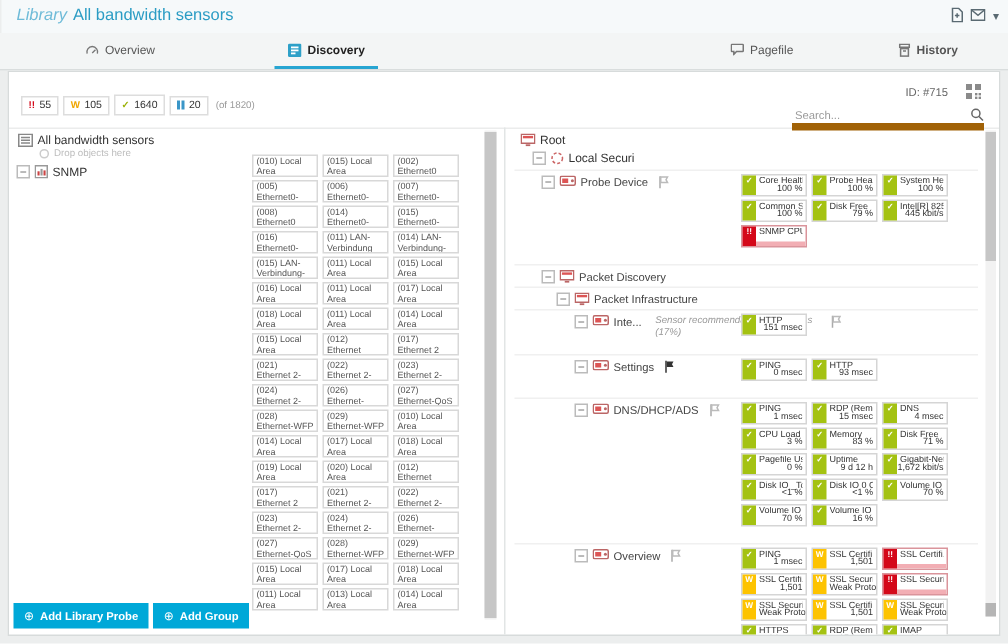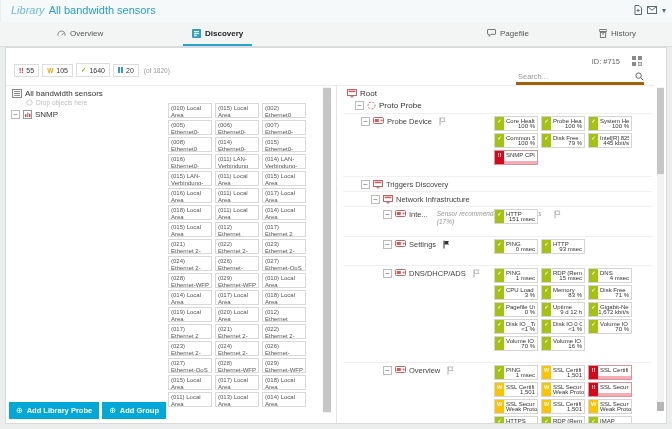--- a/index.html
+++ b/index.html
@@ -6,29 +6,29 @@
   body{width:672px;height:429px;position:relative;overflow:hidden;background:#eceeee;
        font-family:"Liberation Sans",sans-serif;-webkit-font-smoothing:antialiased}
   .topbar{position:absolute;left:1px;top:0;right:0;height:22px;background:#f6f9fa}
   .title{position:absolute;left:10px;top:4px;font-size:11px;color:#2b9cc4;white-space:nowrap}
   .title .app{font-style:italic;color:#6ebbd8;margin-right:4px}
   .top-icons{position:absolute;right:6px;top:5px;display:flex;gap:5px;align-items:center;color:#5a6a72;font-size:8px}
   .tabbar{position:absolute;left:0;top:22px;right:0;height:24px;background:#f3f5f5;border-bottom:1px solid #d9dddd}
   .tab{position:absolute;top:0;height:22px;display:flex;align-items:center;gap:4px;font-size:8px;color:#555;padding:0 9px;cursor:pointer}
   .tab.active{color:#222;font-weight:bold;border-bottom:2px solid #27a5d2}
   .card{position:absolute;left:5px;top:47px;right:5px;bottom:5px;background:#fff;border:1px solid #d7dbdb}
-  .toolrow{position:absolute;left:0;top:0;right:12px;height:37px;border-bottom:1px solid #ebecec}
+  .toolrow{position:absolute;left:0;top:0;right:0;height:37px;border-bottom:1px solid #ebecec}
   .badges{position:absolute;left:8px;top:15px;display:flex;gap:3px;align-items:center}
   .badge{display:flex;gap:3px;align-items:center;border:1px solid #ddd;background:#fff;padding:2px 4px;font-size:7px;color:#333;cursor:pointer}
   .badge .glyph{font-weight:bold;font-size:6.5px}
   .pbar{width:2px;height:6px;display:inline-block}
   .total{font-size:6.5px;color:#9a9a9a;margin-left:2px}
   .idlabel{position:absolute;right:34px;top:9px;font-size:7.5px;color:#666}
   .qr{position:absolute;right:12px;top:8px;cursor:pointer}
-  .search{position:absolute;right:10px;top:23px;width:128px;border-bottom:3px solid #a16207;display:flex;align-items:center}
+  .search{position:absolute;right:10px;top:23px;width:128px;border-bottom:5px solid #a16207;display:flex;align-items:center}
   .search input{border:0;outline:0;flex:1;font-size:7.5px;color:#555;background:transparent;padding:1px 2px}
   .search input::placeholder{color:#999}
   .leftpanel{position:absolute;left:0;top:37px;width:330px;bottom:0;border-right:1px solid #e2e5e5;overflow:hidden}
   .rightpanel{position:absolute;left:331px;top:37px;right:0;bottom:0;overflow:hidden}
   .treerow{display:flex;align-items:center;gap:3px;font-size:8px;color:#333;white-space:nowrap}
   .lib-root{position:absolute;left:6px;top:4px}
   .drop-hint{position:absolute;left:20px;top:14px;font-size:6.5px;color:#bdbdbd;display:flex;gap:3px;align-items:center}
   .lib-node{position:absolute;left:5px;top:25px}
   .lib-grid{position:absolute;left:162px;top:18px;width:145px;display:flex;flex-wrap:wrap;align-content:flex-start}
   .gcell{width:44px;height:15px;border:1px solid #d8d8d8;background:#fff;margin:0 3px 2px 0;
@@ -106,21 +106,21 @@
       <span>Discovery</span>
     </div>
     <div class="tab" style="left: 478px;">
       <span class="ic">
         <svg width="9" height="8" viewBox="0 0 9 8">
           <path d="M1 0.5 H8 C8.3 0.5 8.5 0.7 8.5 1 V4.8 C8.5 5.1 8.3 5.3 8 5.3 H4 L2.2 7.3 V5.3 H1 C0.7 5.3 0.5 5.1 0.5 4.8 V1 C0.5 0.7 0.7 0.5 1 0.5 Z" fill="none" stroke="#777"></path>
         </svg>
       </span>
       <span>Pagefile</span>
     </div>
-    <div class="tab" style="left: 590px;">
+    <div class="tab" style="left: 590px; font-weight: bold;">
       <span class="ic">
         <svg width="8" height="9" viewBox="0 0 8 9">
           <rect x="0.8" y="0.5" width="6.4" height="2" fill="none" stroke="#777"></rect>
           <rect x="1.4" y="3.4" width="5.2" height="5" fill="none" stroke="#777"></rect>
           <line x1="3" y1="5" x2="5" y2="5" stroke="#777"></line>
         </svg>
       </span>
       <span>History</span>
     </div>
   </div>
@@ -287,21 +287,21 @@
           </span>
         <span>Root</span>
       </div>
       <div class="treerow rp-probe">
         <span class="exp">−</span>
         <span class="ic">
             <svg width="9" height="9" viewBox="0 0 9 9">
               <circle cx="4.5" cy="4.5" r="3.5" fill="none" stroke="#c66" stroke-dasharray="2 1.4"></circle>
             </svg>
           </span>
-        <span>Proto Probe</span>
+        <span>Local Securi</span>
       </div>
       <div class="blocks" id="blocks">
           <div class="block" style="min-height: 59px;">
             <div class="lbl" style="margin-left: 18px;">
               <span class="exp">−</span>
               <span class="ic">
                 <svg width="11" height="7" viewBox="0 0 11 7">
                   <rect x="0.5" y="0.5" width="10" height="6" rx="1" fill="none" stroke="#b66"></rect>
                   <rect x="1.8" y="2" width="4" height="3" fill="#d55"></rect>
                   <circle cx="8.6" cy="3.5" r="1" fill="#b66"></circle>
@@ -370,34 +370,34 @@
           <div class="block" style="min-height: 11px;">
             <div class="lbl" style="margin-left: 18px;">
               <span class="exp">−</span>
               <span class="ic">
                 <svg width="10" height="9" viewBox="0 0 10 9">
                   <rect x="0.5" y="0.5" width="9" height="6" fill="none" stroke="#b66"></rect>
                   <rect x="1.6" y="1.6" width="6.8" height="1.6" fill="#d55"></rect>
                   <rect x="3.5" y="7.2" width="3" height="1.2" fill="#b66"></rect>
                 </svg>
               </span>
-              <span>Triggers Discovery</span>
+              <span>Packet Discovery</span>
             </div>
           </div>
           <div class="block" style="min-height: 11px;">
             <div class="lbl" style="margin-left: 28px;">
               <span class="exp">−</span>
               <span class="ic">
                 <svg width="10" height="9" viewBox="0 0 10 9">
                   <rect x="0.5" y="0.5" width="9" height="6" fill="none" stroke="#b66"></rect>
                   <rect x="1.6" y="1.6" width="6.8" height="1.6" fill="#d55"></rect>
                   <rect x="3.5" y="7.2" width="3" height="1.2" fill="#b66"></rect>
                 </svg>
               </span>
-              <span>Network Infrastructure</span>
+              <span>Packet Infrastructure</span>
             </div>
           </div>
           <div class="block" style="min-height: 26px;">
             <div class="lbl" style="margin-left: 40px;">
               <span class="exp">−</span>
               <span class="ic">
                 <svg width="11" height="7" viewBox="0 0 11 7">
                   <rect x="0.5" y="0.5" width="10" height="6" rx="1" fill="none" stroke="#b66"></rect>
                   <rect x="1.8" y="2" width="4" height="3" fill="#d55"></rect>
                   <circle cx="8.6" cy="3.5" r="1" fill="#b66"></circle>

